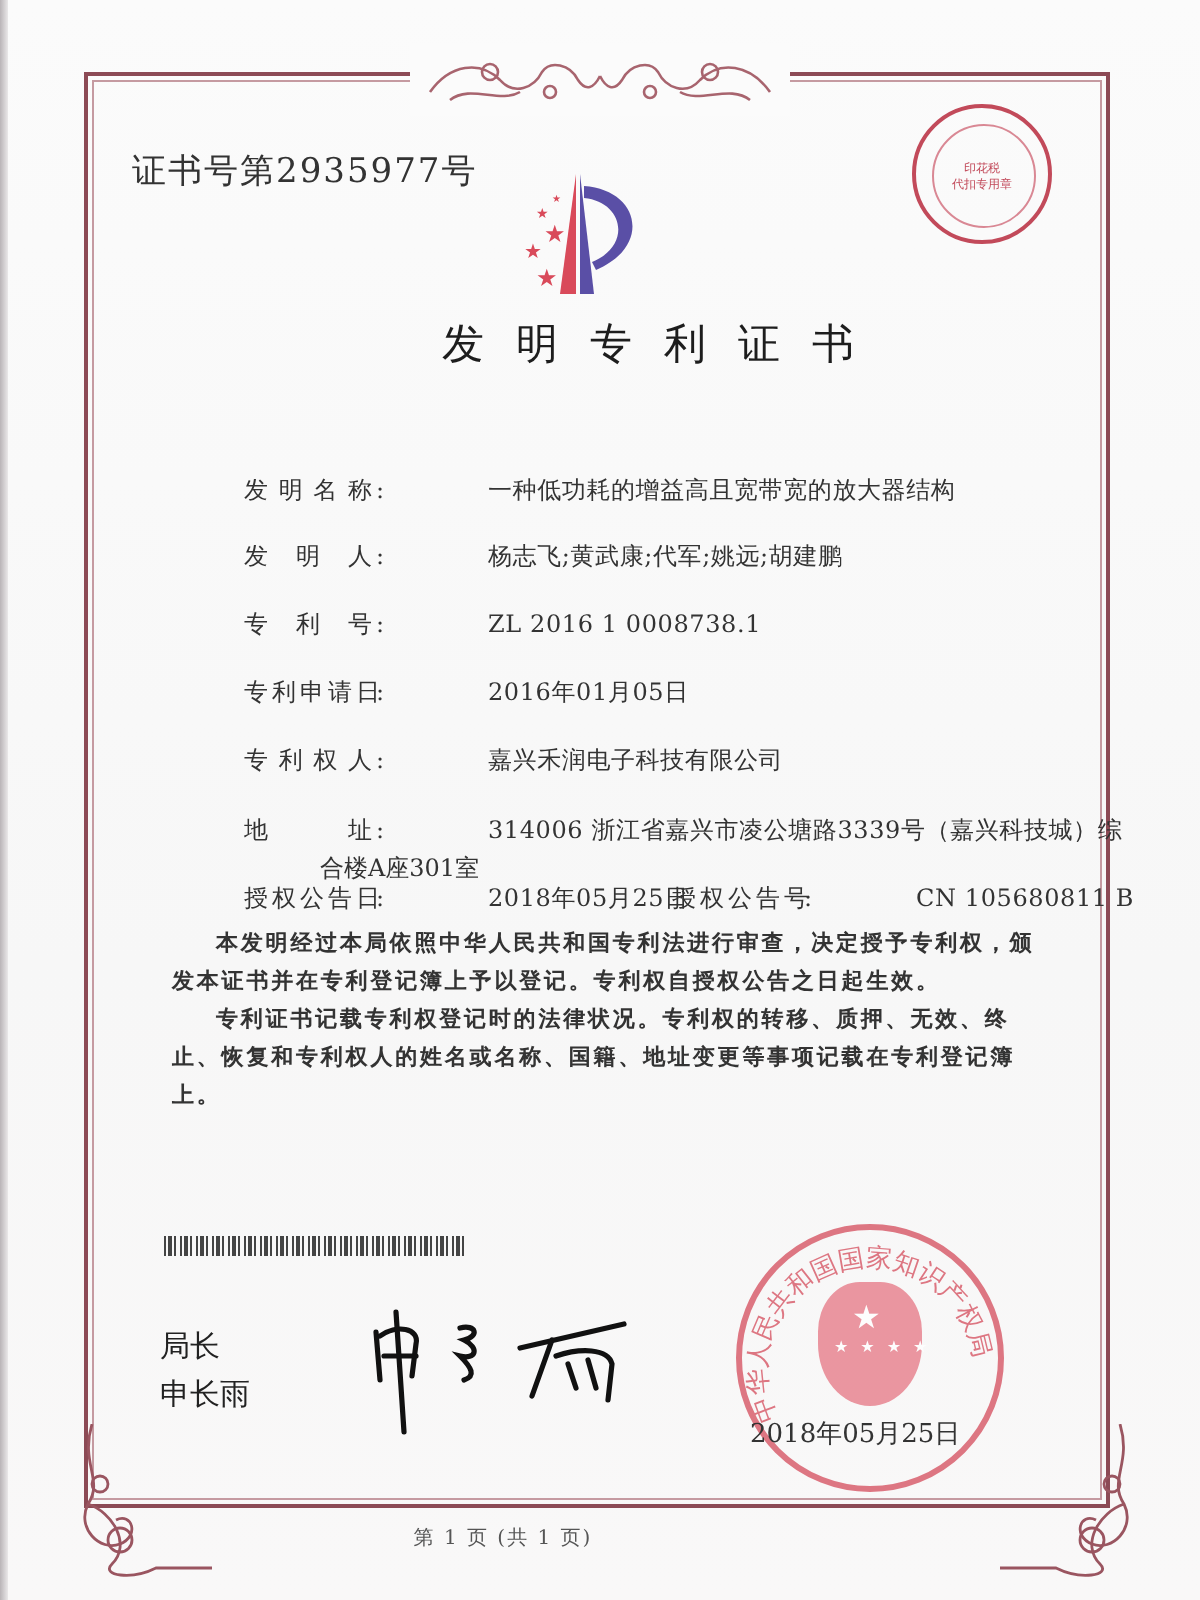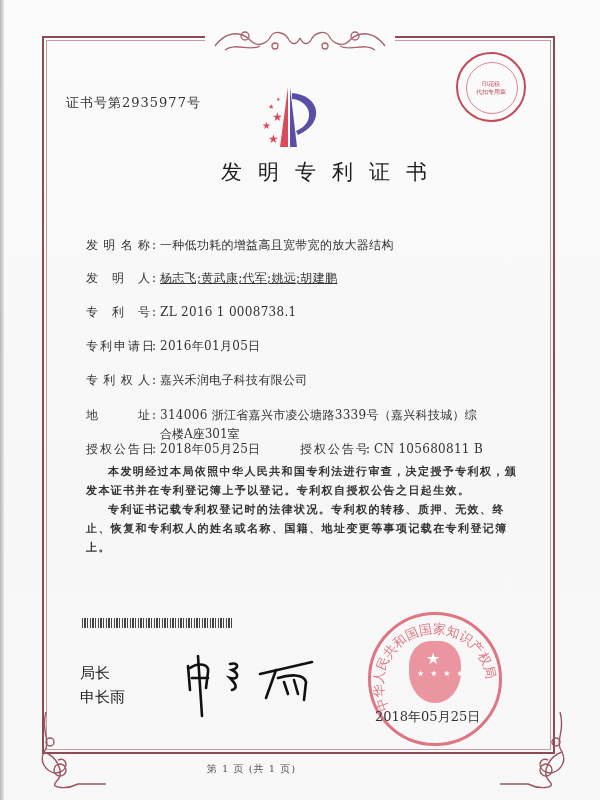--- a/index.html
+++ b/index.html
@@ -34,21 +34,21 @@
   }
   .ornament-corner {
     position: absolute; width: 70px; height: 80px;
     background: transparent;
   }
   .ornament-corner.bl { left: 36px; top: 712px; }
   .ornament-corner.br { left: 500px; top: 712px; }
 
   .cert-no {
     position: absolute; left: 66px; top: 74px;
-    font-size: 13px; letter-spacing: 1px; color: #333; margin-top: 20px;
+    font-size: 17px; letter-spacing: 1px; color: #333;
   }
   .stamp-small {
     position: absolute; left: 456px; top: 52px; width: 70px; height: 70px;
     border: 2px solid #c24a5a; border-radius: 50%;
     box-sizing: border-box; color: #c24a5a;
   }
   .stamp-small .inner {
     position: absolute; left: 8px; top: 8px; width: 50px; height: 50px;
     border: 1px solid #d98894; border-radius: 50%;
   }
@@ -66,23 +66,23 @@
     text-align: center;
     font-size: 21px; letter-spacing: 16px; color: #1d1d1d;
     font-family: "DejaVu Sans", "Liberation Sans", sans-serif;
     padding-left: 32px;
   }
 
   .field {
     position: absolute; left: 86px; font-size: 12px; color: #333;
     white-space: nowrap;
   }
-  .field .label { display: inline-block; width: 66px; text-align: justify; text-align-last: justify; letter-spacing: 2px; }
+  .field .label { display: inline-block; width: 66px; text-align: justify; text-align-last: justify; letter-spacing: 2px; margin-left: 36px; }
   .field .colon { display: inline-block; width: 8px; }
-  .field .value { letter-spacing: 0.3px; }
+  .field .value { letter-spacing: 0.3px; margin-left: 48px; }
   .field.addr .value2 { display: block; margin-left: 74px; margin-top: 2px; }
   .field.pub2 { left: 300px; }
 
   .body-text {
     position: absolute; left: 86px; top: 462px; width: 440px;
     font-size: 11px; line-height: 19px; color: #333; letter-spacing: 1.4px;
   }
   .body-text p { margin: 0; text-indent: 2em; font-weight: bold; }
 
   .barcode {
@@ -174,21 +174,21 @@
     <text x="18" y="24" font-size="7">★</text>
     <text x="26" y="16" font-size="5">★</text>
   </g>
 </svg>
 
 <div class="title">发明专利证书</div>
 
 <div class="field" style="top:237px;">
   <span class="label">发明名称</span><span class="colon">:</span><span class="value">一种低功耗的增益高且宽带宽的放大器结构</span>
 </div>
-<div class="field" style="top:270px;text-decoration:underline;">
+<div class="field" style="top:270px;">
   <span class="label">发明人</span><span class="colon">:</span><span class="value">杨志飞;黄武康;代军;姚远;胡建鹏</span>
 </div>
 <div class="field" style="top:304px;">
   <span class="label">专利号</span><span class="colon">:</span><span class="value">ZL 2016 1 0008738.1</span>
 </div>
 <div class="field" style="top:338px;">
   <span class="label">专利申请日</span><span class="colon">:</span><span class="value">2016年01月05日</span>
 </div>
 <div class="field" style="top:372px;">
   <span class="label">专利权人</span><span class="colon">:</span><span class="value">嘉兴禾润电子科技有限公司</span>

